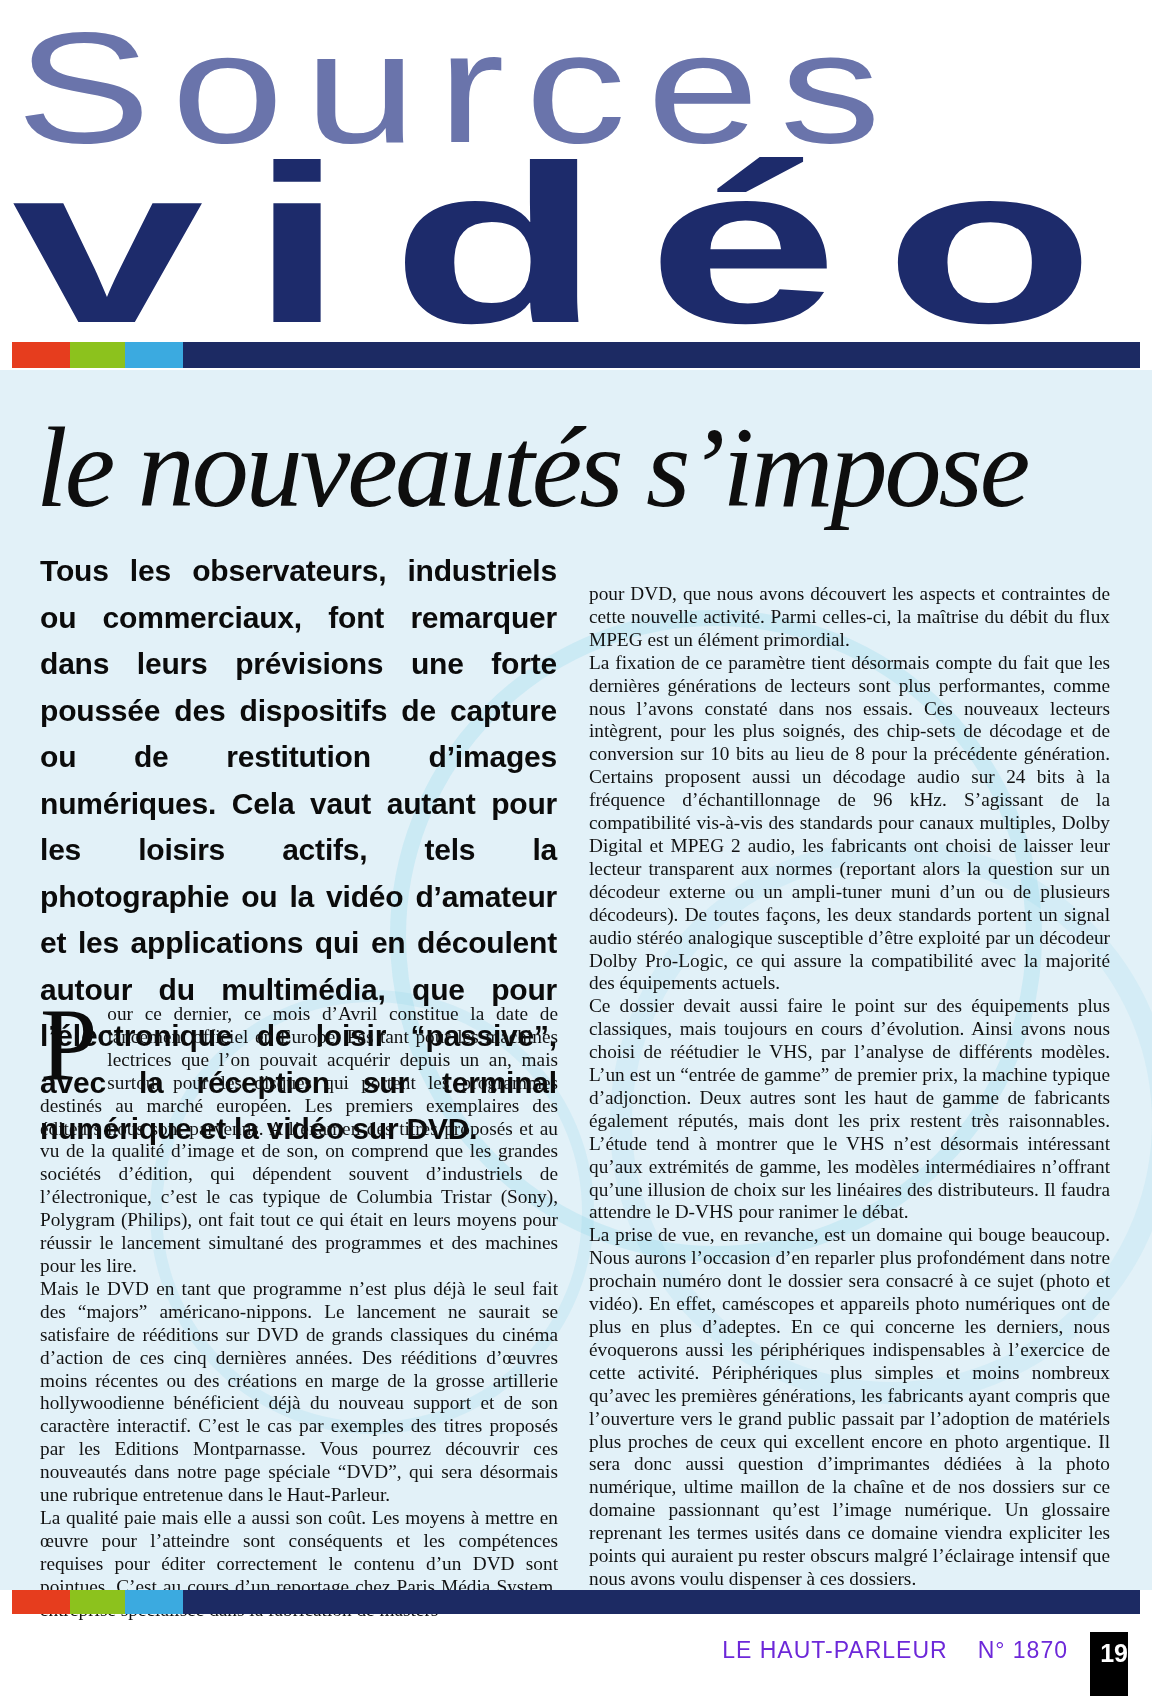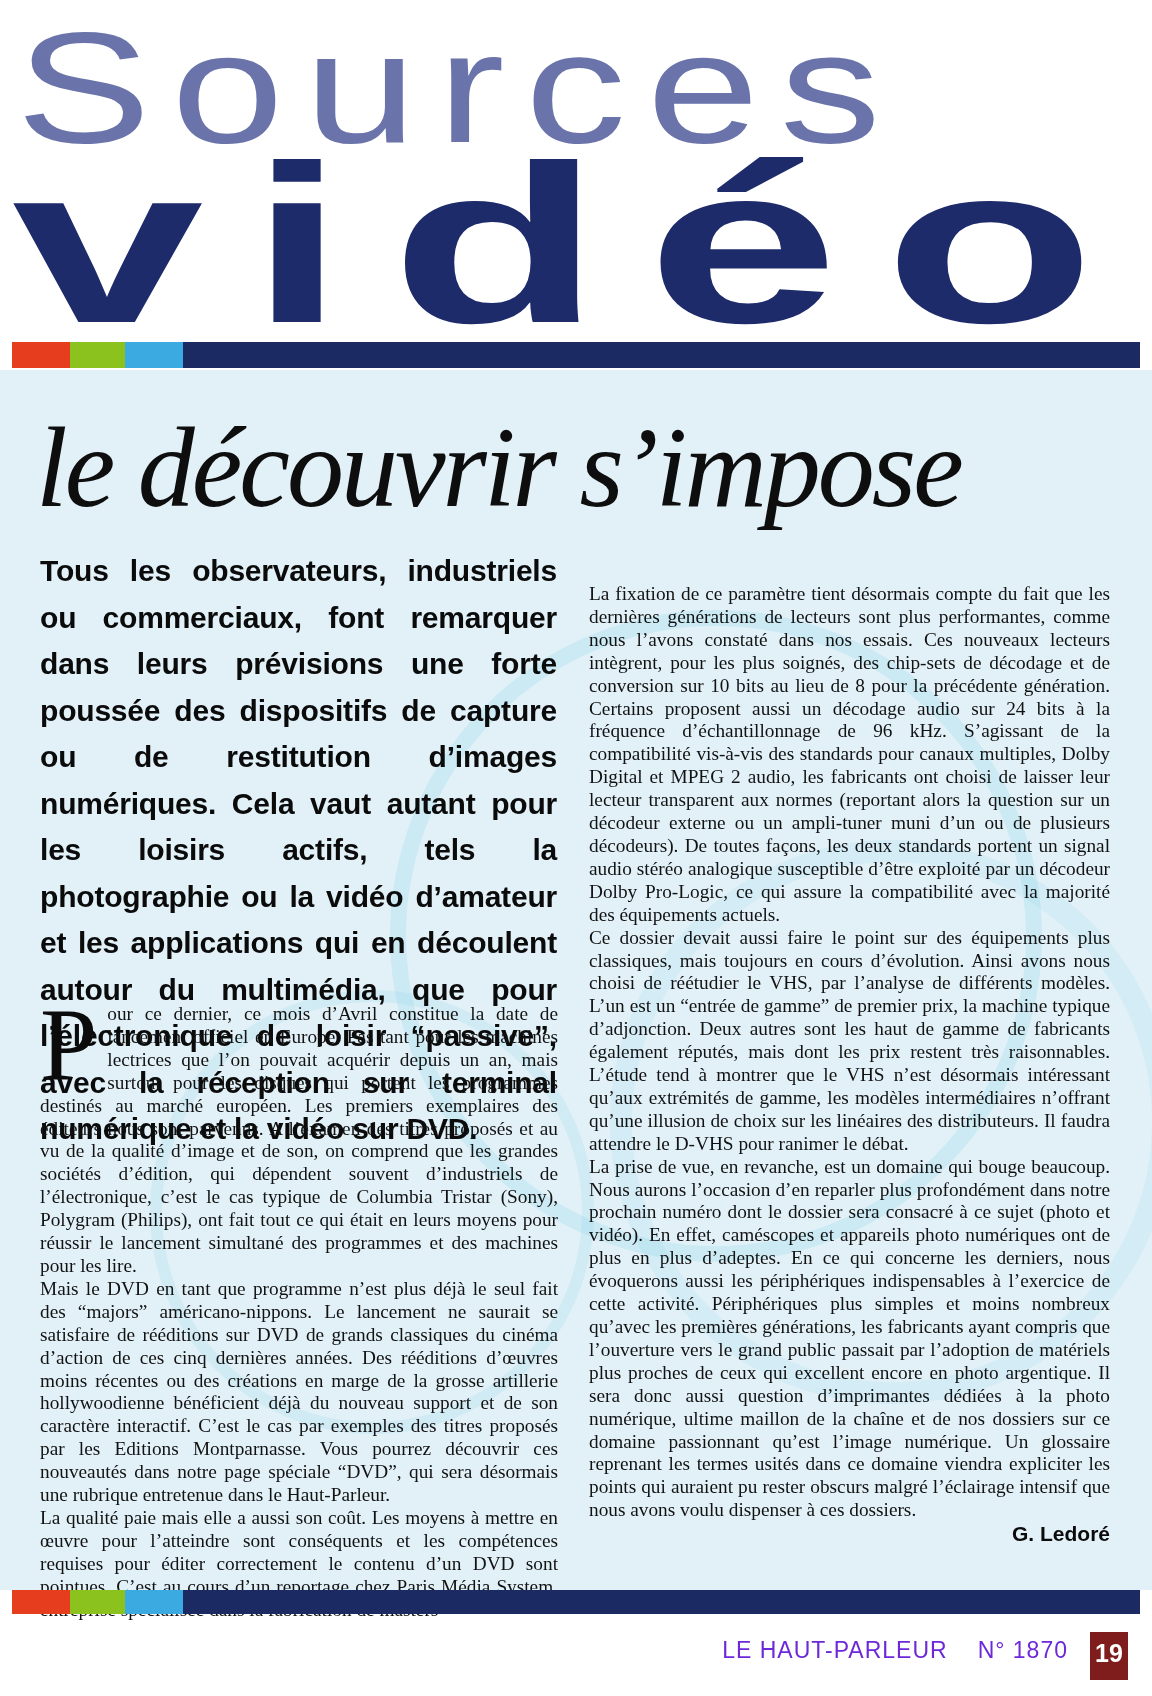--- a/index.html
+++ b/index.html
@@ -59,23 +59,23 @@
   .byline{
     text-align:right;font-family:"Liberation Sans",sans-serif;font-weight:bold;
     font-size:21px;margin-top:1px;color:#0b0b0b;
   }
   .footer-line{
     position:absolute;top:1637px;left:0;width:1068px;text-align:right;
     font-size:23px;color:#6d28d9;letter-spacing:1px;white-space:nowrap;
   }
   .footer-issue{margin-left:30px;}
   .page-box{
-    position:absolute;left:1090px;top:1632px;width:38px;height:48px;
-    background:#7f1d1d;color:#ffffff;font-weight:bold;font-size:25px;
-    text-align:center;padding-top:7px;box-sizing:border-box;
+    position:absolute;left:1090px;top:1632px;width:38px;height:64px;
+    background:#000000;color:#ffffff;font-weight:bold;font-size:25px;
+    text-align:right;padding-top:7px;box-sizing:border-box;
   }
 </style>
 </head>
 <body>
 
 <div>
 
   <div class="blue-panel">
     <div class="swirl s1"></div>
     <div class="swirl s2"></div>
@@ -85,31 +85,32 @@
   <div class="title1">Sources</div>
   <div class="title2">vidéo</div>
 
   <div class="color-bar top">
     <span class="seg-red"></span>
     <span class="seg-green"></span>
     <span class="seg-cyan"></span>
     <span class="seg-navy"></span>
   </div>
 
-  <div class="subtitle">le découvrir s’impose</div>
+  <div class="subtitle">le nouveautés s’impose</div>
 
   <div class="intro">Tous les observateurs, industriels ou commerciaux, font remarquer dans leurs prévisions une forte poussée des dispositifs de capture ou de restitution d’images numériques. Cela vaut autant pour les loisirs actifs, tels la photographie ou la vidéo d’amateur et les applications qui en découlent autour du multimédia, que pour l’électronique de loisir “passive”, avec la réception sur terminal numérique et la vidéo sur DVD.</div>
 
   <div class="body body-left">
     <p><span class="dropcap">P</span><span>our ce dernier, ce mois d’Avril constitue la date de lancement officiel en Europe. Pas tant pour les machines lectrices que l’on pouvait acquérir depuis un an, mais surtout pour les disques qui portent les programmes destinés au marché européen. Les premiers exemplaires des éditeurs nous sont parvenus. A l’examen des titres proposés et au vu de la qualité d’image et de son, on comprend que les grandes sociétés d’édition, qui dépendent souvent d’industriels de l’électronique, c’est le cas typique de Columbia Tristar (Sony), Polygram (Philips), ont fait tout ce qui était en leurs moyens pour réussir le lancement simultané des programmes et des machines pour les lire.</span></p>
     <p>Mais le DVD en tant que programme n’est plus déjà le seul fait des “majors” américano-nippons. Le lancement ne saurait se satisfaire de rééditions sur DVD de grands classiques du cinéma d’action de ces cinq dernières années. Des rééditions d’œuvres moins récentes ou des créations en marge de la grosse artillerie hollywoodienne bénéficient déjà du nouveau support et de son caractère interactif. C’est le cas par exemples des titres proposés par les Editions Montparnasse. Vous pourrez découvrir ces nouveautés dans notre page spéciale “DVD”, qui sera désormais une rubrique entretenue dans le Haut-Parleur.</p>
     <p>La qualité paie mais elle a aussi son coût. Les moyens à mettre en œuvre pour l’atteindre sont conséquents et les compétences requises pour éditer correctement le contenu d’un DVD sont pointues. C’est au cours d’un reportage chez Paris Média System, entreprise spécialisée dans la fabrication de masters</p>
   </div>
 
   <div class="body body-right">
+    <p>pour DVD, que nous avons découvert les aspects et contraintes de cette nouvelle activité. Parmi celles-ci, la maîtrise du débit du flux MPEG est un élément primordial.</p>
     <p>La fixation de ce paramètre tient désormais compte du fait que les dernières générations de lecteurs sont plus performantes, comme nous l’avons constaté dans nos essais. Ces nouveaux lecteurs intègrent, pour les plus soignés, des chip-sets de décodage et de conversion sur 10 bits au lieu de 8 pour la précédente génération. Certains proposent aussi un décodage audio sur 24 bits à la fréquence d’échantillonnage de 96 kHz. S’agissant de la compatibilité vis-à-vis des standards pour canaux multiples, Dolby Digital et MPEG 2 audio, les fabricants ont choisi de laisser leur lecteur transparent aux normes (reportant alors la question sur un décodeur externe ou un ampli-tuner muni d’un ou de plusieurs décodeurs). De toutes façons, les deux standards portent un signal audio stéréo analogique susceptible d’être exploité par un décodeur Dolby Pro-Logic, ce qui assure la compatibilité avec la majorité des équipements actuels.</p>
     <p>Ce dossier devait aussi faire le point sur des équipements plus classiques, mais toujours en cours d’évolution. Ainsi avons nous choisi de réétudier le VHS, par l’analyse de différents modèles. L’un est un “entrée de gamme” de premier prix, la machine typique d’adjonction. Deux autres sont les haut de gamme de fabricants également réputés, mais dont les prix restent très raisonnables. L’étude tend à montrer que le VHS n’est désormais intéressant qu’aux extrémités de gamme, les modèles intermédiaires n’offrant qu’une illusion de choix sur les linéaires des distributeurs. Il faudra attendre le D-VHS pour ranimer le débat.</p>
     <p>La prise de vue, en revanche, est un domaine qui bouge beaucoup. Nous aurons l’occasion d’en reparler plus profondément dans notre prochain numéro dont le dossier sera consacré à ce sujet (photo et vidéo). En effet, caméscopes et appareils photo numériques ont de plus en plus d’adeptes. En ce qui concerne les derniers, nous évoquerons aussi les périphériques indispensables à l’exercice de cette activité. Périphériques plus simples et moins nombreux qu’avec les premières générations, les fabricants ayant compris que l’ouverture vers le grand public passait par l’adoption de matériels plus proches de ceux qui excellent encore en photo argentique. Il sera donc aussi question d’imprimantes dédiées à la photo numérique, ultime maillon de la chaîne et de nos dossiers sur ce domaine passionnant qu’est l’image numérique. Un glossaire reprenant les termes usités dans ce domaine viendra expliciter les points qui auraient pu rester obscurs malgré l’éclairage intensif que nous avons voulu dispenser à ces dossiers.</p>
     <div class="byline">G. Ledoré</div>
   </div>
 
   <div class="color-bar bottom">
     <span class="seg-red"></span>
     <span class="seg-green"></span>
     <span class="seg-cyan"></span>

